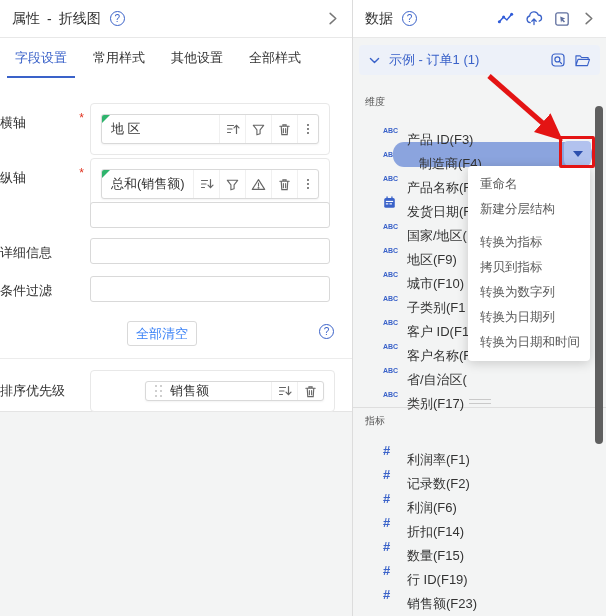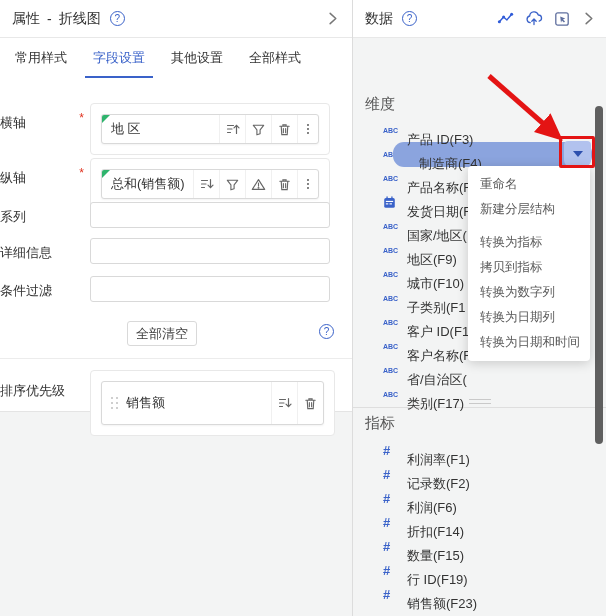--- a/index.html
+++ b/index.html
@@ -25,48 +25,48 @@
   .tab{padding:0 13px;display:flex;align-items:center;font-size:13px;color:#333;position:relative;cursor:pointer;}
   .tab.active{color:#3a62c9;}
   .tab.active::after{content:"";position:absolute;left:5px;right:5px;bottom:0;height:2px;background:#3a62c9;}
 
   .flabel{position:absolute;left:0;width:84px;display:flex;justify-content:space-between;font-size:13px;color:#333;z-index:2;}
   .req{color:#e0321f;font-size:12px;margin-left:2px;position:relative;top:-3px;}
 
   .dropbox{position:absolute;left:90px;width:240px;border:1px solid #e8e8e8;border-radius:4px;background:#fff;padding:10px;z-index:2;}
   .pill{height:30px;border:1px solid #d9d9d9;border-radius:3px;background:#fff;display:flex;align-items:center;
         position:relative;overflow:hidden;box-shadow:0 1px 2px rgba(0,0,0,.05);}
-  .pill.small{height:44px;}
+  .pill.small{height:20px;margin-left:44px;}
   .corner{position:absolute;left:0;top:0;width:0;height:0;border-top:8px solid #2fb46d;border-right:8px solid transparent;}
   .pill-text{flex:1;padding-left:9px;font-size:13px;color:#333;white-space:nowrap;overflow:hidden;}
   .icon-btn{width:26px;align-self:stretch;display:flex;align-items:center;justify-content:center;
             border-left:1px solid #f0f0f0;color:#666;cursor:pointer;flex-shrink:0;}
   .icon-btn.narrow{width:21px;}
   .dots{width:10px;height:14px;margin:0 3px 0 8px;position:relative;flex-shrink:0;}
   .dots::before{content:"";position:absolute;left:1px;top:1px;width:2px;height:2px;border-radius:50%;background:#bfbfbf;
      box-shadow:0 5px 0 #bfbfbf,0 10px 0 #bfbfbf,5px 0 0 #bfbfbf,5px 5px 0 #bfbfbf,5px 10px 0 #bfbfbf;}
   .finput{position:absolute;left:90px;width:240px;height:26px;border:1px solid #d9d9d9;border-radius:3px;background:#fff;
           padding:0 8px;font-size:13px;color:#333;outline:none;z-index:2;
           font-family:"Liberation Sans","DejaVu Sans",sans-serif;}
   .clear-btn{position:absolute;left:127px;top:321px;width:70px;height:25px;background:#fff;border:1px solid #d9d9d9;
-             border-radius:3px;font-size:13px;color:#404040;display:flex;align-items:center;justify-content:center;cursor:pointer;z-index:2;}
+             border-radius:3px;font-size:13px;color:#3b82f6;display:flex;align-items:center;justify-content:center;cursor:pointer;z-index:2;}
   .help-clear{position:absolute;left:319px;top:324px;z-index:2;}
   .lp-divider{position:absolute;left:0;top:358px;width:352px;height:1px;background:#ececec;z-index:2;}
 
   
   .rp{position:absolute;left:352px;top:0;width:254px;height:616px;background:#f3f4f4;border-left:1px solid #dcdcdc;}
   .rp-header{position:absolute;left:0;top:0;right:0;height:38px;background:#fff;border-bottom:1px solid #e8e8e8;
              display:flex;align-items:center;padding:0 10px 0 12px;}
   .rp-icons{margin-left:auto;display:flex;align-items:center;gap:11px;}
   .rp-dataset{position:absolute;top:45px;left:6px;right:6px;height:30px;background:#edf1f9;border-radius:4px;
               display:flex;align-items:center;padding:0 9px;cursor:pointer;}
   .ds-name{font-size:13px;color:#3a62c9;margin-left:8px;white-space:nowrap;}
   .ds-icons{margin-left:auto;display:flex;align-items:center;gap:8px;}
 
-  .sec-label{position:absolute;left:12px;font-size:15px;color:#555;}
+  .sec-label{position:absolute;left:12px;font-size:10px;color:#555;}
   .dim-list{position:absolute;top:118px;left:0;right:0;}
   .metric-list{position:absolute;top:438px;left:0;right:0;}
   .drow{height:24px;display:flex;align-items:center;padding-left:30px;position:relative;font-size:13px;color:#333;cursor:pointer;}
   .fi{width:24px;flex-shrink:0;display:flex;align-items:center;}
   .abc{font-size:7px;font-weight:bold;color:#3a62c9;letter-spacing:0;}
   .hash{font-size:13px;font-weight:bold;color:#3a62c9;}
   .dlabel{position:relative;z-index:1;white-space:nowrap;margin-top:20px;}
   .sel-bg{position:absolute;left:40px;right:14px;top:0;bottom:-1px;background:#8ba4de;border-radius:11px;}
   .dd-btn{position:absolute;right:15px;top:-1px;width:27px;height:26px;background:#b2c2ee;
           border-radius:4px 4px 7px 7px;display:flex;align-items:center;justify-content:center;z-index:2;cursor:pointer;}
@@ -102,22 +102,22 @@
       <span class="help">?</span>
       <span class="sp"></span>
       <span class="chev">
         <svg width="15" height="15" viewBox="0 0 16 16" fill="none" stroke="#777" stroke-width="1.6" stroke-linecap="round" stroke-linejoin="round">
             <path d="M5.5 2.5l6 5.5-6 5.5"></path>
           </svg>
       </span>
     </div>
 
     <div class="lp-tabs">
+      <div class="tab active">字段设置</div>
       <div class="tab">常用样式</div>
-      <div class="tab active">字段设置</div>
       <div class="tab">其他设置</div>
       <div class="tab">全部样式</div>
     </div>
 
     <div class="flabel" style="top:114px">
       <span>横轴</span>
         <span class="req">*</span>
     </div>
     <div class="dropbox" style="top:103px">
       <div class="pill">
@@ -181,23 +181,20 @@
         <span class="icon-btn narrow">
           <svg width="14" height="14" viewBox="0 0 16 16" fill="currentColor">
               <circle cx="8" cy="3.5" r="1.2"></circle>
               <circle cx="8" cy="8" r="1.2"></circle>
               <circle cx="8" cy="12.5" r="1.2"></circle>
             </svg>
         </span>
       </div>
     </div>
 
-    <div class="flabel" style="top:208px">
-        <span>系列</span>
-      </div>
     <input class="finput" style="top: 202px;" value="">
 
     <div class="flabel" style="top:244px">
         <span>详细信息</span>
       </div>
     <input class="finput" style="top: 238px;" value="">
 
     <div class="flabel" style="top:282px">
         <span>条件过滤</span>
       </div>
@@ -255,20 +252,42 @@
             </svg>
         </span>
         <span class="chev">
           <svg width="15" height="15" viewBox="0 0 16 16" fill="none" stroke="#777" stroke-width="1.6" stroke-linecap="round" stroke-linejoin="round">
               <path d="M5.5 2.5l6 5.5-6 5.5"></path>
             </svg>
         </span>
       </span>
     </div>
 
+    <div class="rp-dataset">
+      <span>
+        <svg width="13" height="13" viewBox="0 0 16 16" fill="none" stroke="#3a62c9" stroke-width="1.7" stroke-linecap="round" stroke-linejoin="round">
+            <path d="M3 5.5l5 5 5-5"></path>
+          </svg>
+      </span>
+      <span class="ds-name">示例 - 订单1 (1)</span>
+      <span class="ds-icons">
+        <span>
+          <svg width="16" height="16" viewBox="0 0 16 16" fill="none" stroke="#3a62c9" stroke-width="1.2">
+              <rect x="2" y="2" width="12" height="12" rx="3"></rect>
+              <circle cx="7.4" cy="7.4" r="2.5"></circle>
+              <path d="M9.3 9.3l2.2 2.2" stroke-linecap="round"></path>
+            </svg>
+        </span>
+        <span>
+          <svg width="17" height="15" viewBox="0 0 18 16" fill="none" stroke="#3a62c9" stroke-width="1.2" stroke-linejoin="round">
+              <path d="M2 13.5V3h4.5L8 4.8h7v2M2 13.5l2.2-6.7H16.5l-2.2 6.7z"></path>
+            </svg>
+        </span>
+      </span>
+    </div>
 
     <div class="sec-label" style="top:95px">维度</div>
 
     <div class="dim-list">
       <div class="drow">
         <span class="fi">
             <span class="abc">ABC</span>
           </span>
         <span class="dlabel">产品 ID(F3)</span>
       </div>

